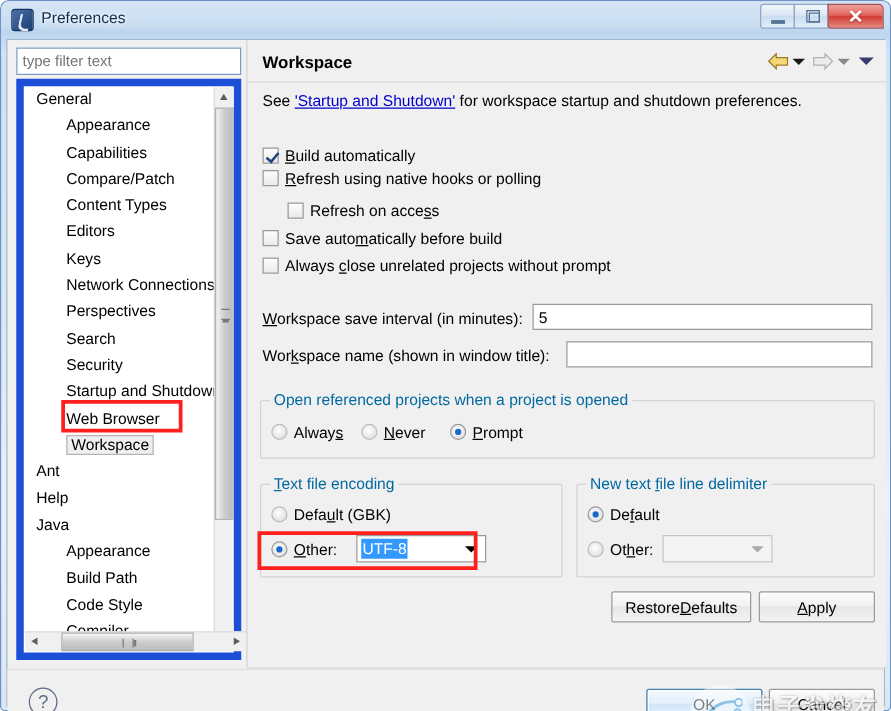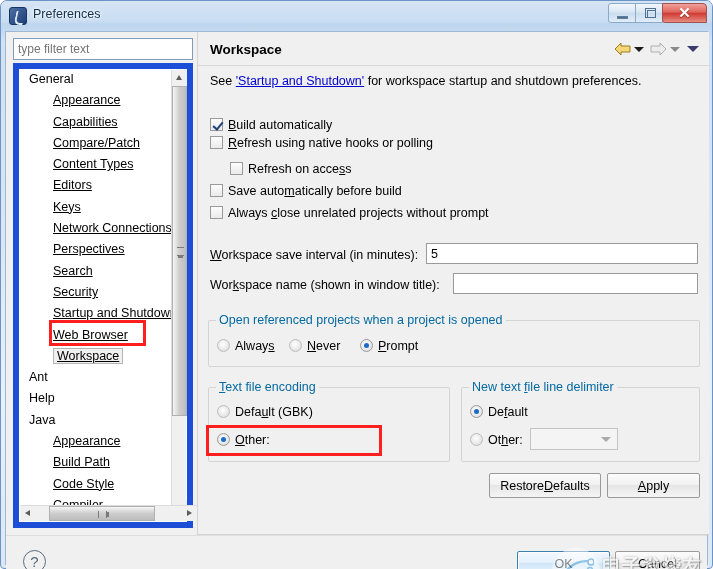--- a/index.html
+++ b/index.html
@@ -122,21 +122,21 @@
   }
   .tree-item {
     height: 21.3px;
     line-height: 21.3px;
     white-space: nowrap;
     font-size: 12.5px;
     color: #000000;
     padding-left: 10px;
     position: relative;
   }
-  .tree-item.lvl2 { padding-left: 34px; text-decoration: underline; }
+  .tree-item.lvl2 { padding-left: 34px; }
   .tree-item.selected span.lbl {
     background: #f0f0f0;
     border: 1px solid #b4b4b4;
     padding: 0 3px;
     position: relative;
     top: 0;
   }
   
   #tree-vscroll {
     position: absolute; right: 1px; top: 1px;
@@ -549,20 +549,24 @@
       <div class="grp" style="left:10px; top:355px; width:242px; height:75px;">
         <div class="grp-title">
           <span></span><span class="mn">T</span><span>ext file encoding</span>
         </div>
         <div class="rad-row" style="left:8px; top:16px;">
           <span class="rad dim"></span><span>Defa</span><span class="mn">u</span><span>lt (GBK)</span>
         </div>
         <div class="rad-row" style="left:8px; top:44px;">
           <span class="rad on"></span><span></span><span class="mn">O</span><span>ther:</span>
         </div>
+        <div class="combo" style="left:76px; top:40px; width:104px;">
+          <div class="sel-text">UTF-8</div>
+          <div class="arrow"></div>
+        </div>
       </div>
 
       <div class="grp" style="left:263px; top:355px; width:239px; height:75px;">
         <div class="grp-title">
           <span>New text </span><span class="mn">f</span><span>ile line delimiter</span>
         </div>
         <div class="rad-row" style="left:8px; top:16px;text-align:right;">
           <span class="rad on"></span><span>De</span><span class="mn">f</span><span>ault</span>
         </div>
         <div class="rad-row" style="left:8px; top:44px;">

